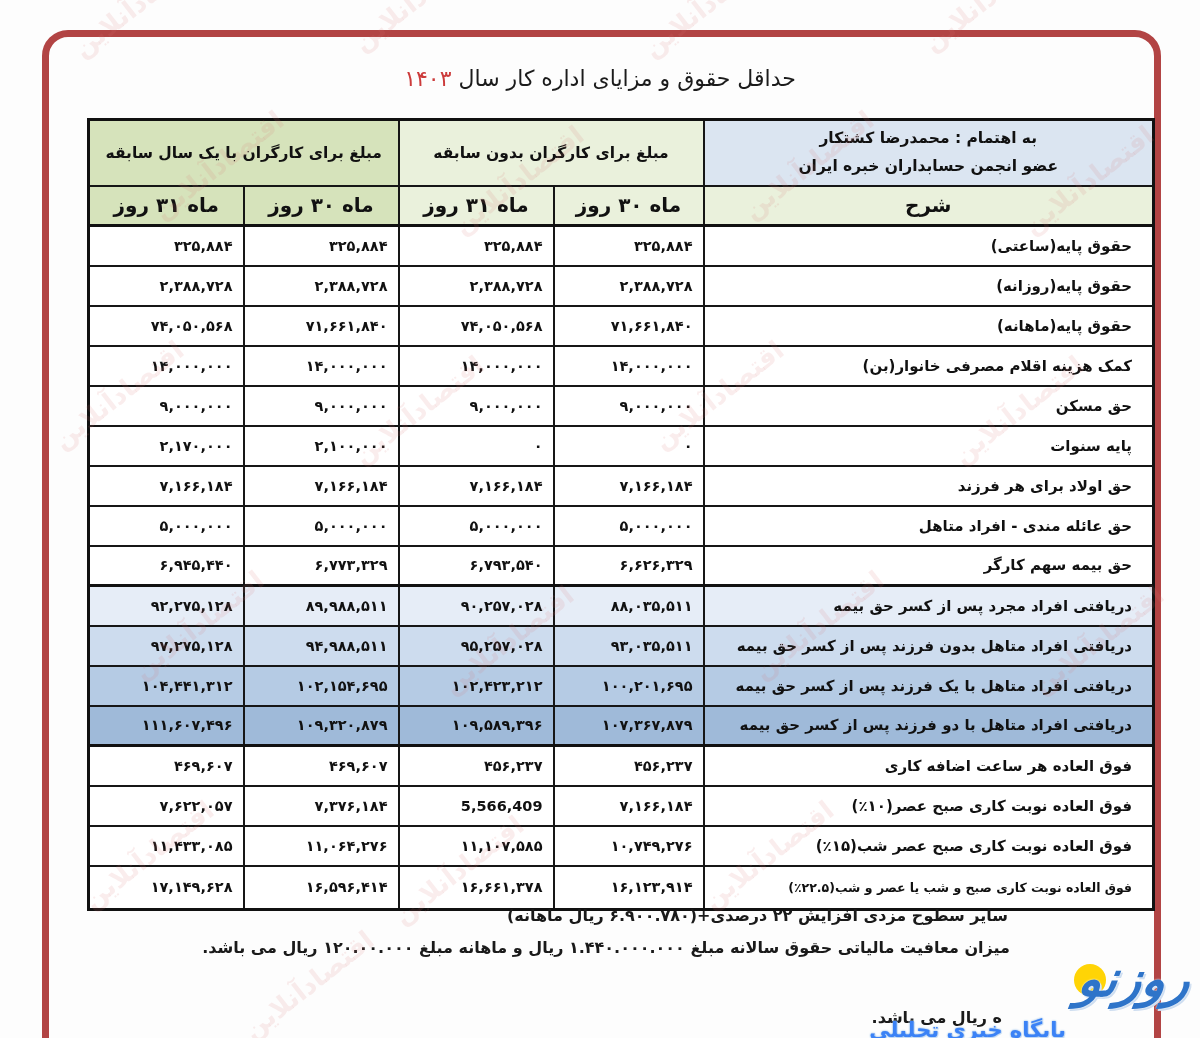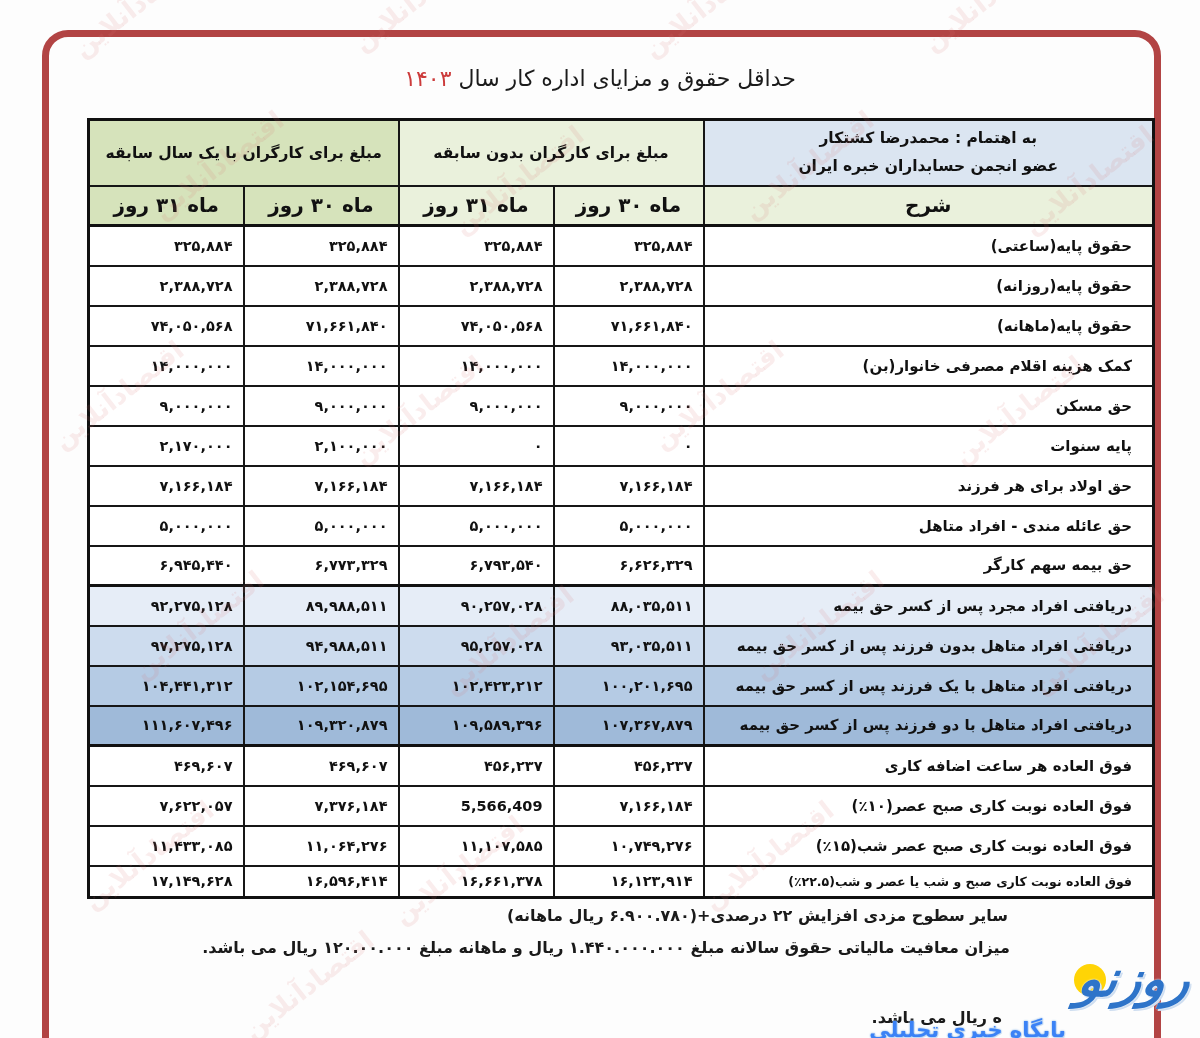--- a/index.html
+++ b/index.html
@@ -72,21 +72,21 @@
   td.c1 { text-align: right; padding-right: 20px; font-size: 15px; border-left-width: 3px; }
   td.c3 { border-left-width: 3px; }
   td.num { text-align: right; padding-right: 10px; padding-left: 6px; font-size: 14.5px; }
 
   tr.tone-b1 td { background: #e6edf7; border-top: 3px solid #111; }
   tr.tone-b2 td { background: #cddcee; }
   tr.tone-b3 td { background: #b5cbe4; }
   tr.tone-b4 td { background: #9fbad9; }
   tr.after-blue td { border-top: 3px solid #111; }
   tr.small-label td.c1 { font-size: 12.5px; }
-  tr.small-label td { height: 32px; margin-left: 45px; }
+  tr.small-label td { height: 44px; margin-left: 45px; }
 
   .footnote {
     position: absolute;
     font-size: 16px; font-weight: bold; color: #1a1a1a;
     z-index: 4; white-space: nowrap;
   }
   .fn1 { top: 898px; right: 192px; margin-top: 8px; }
   .fn2 { top: 938px; right: 190px; }
   .fn3 { top: 976px; right: 198px; z-index: 5; margin-top: 32px; }
 

